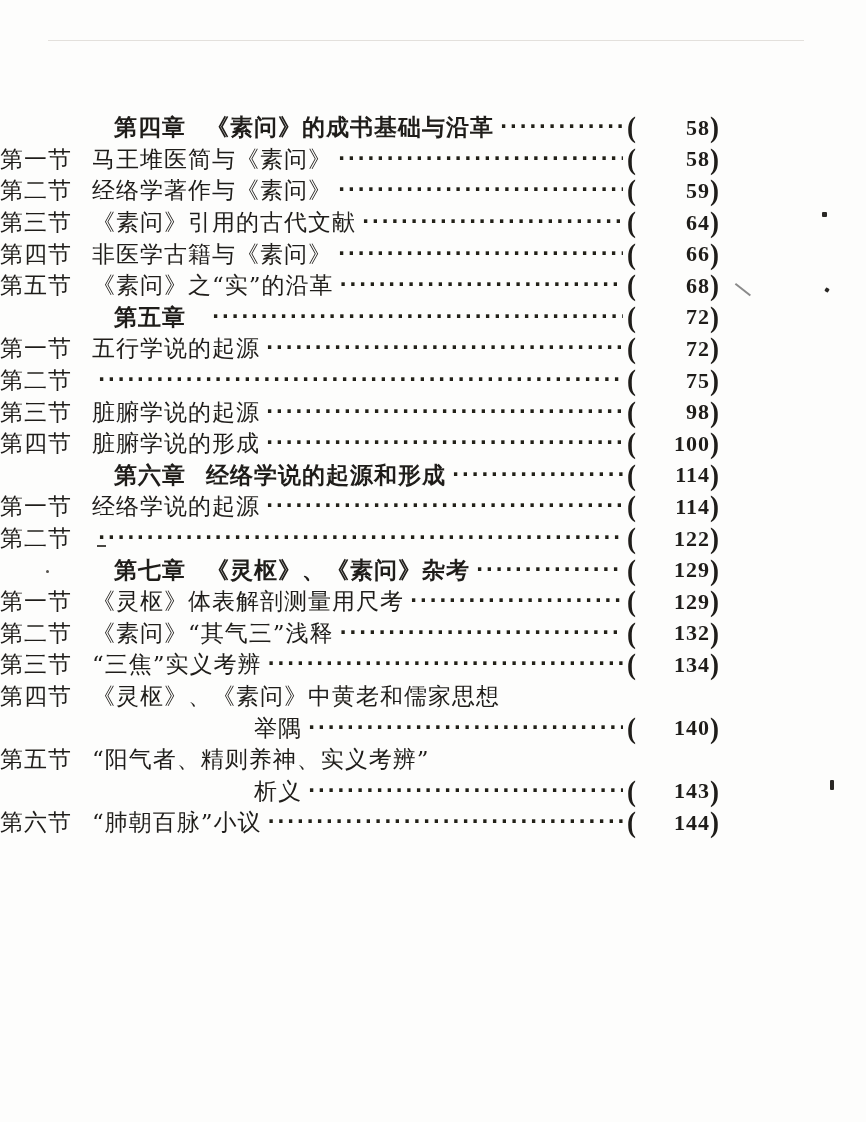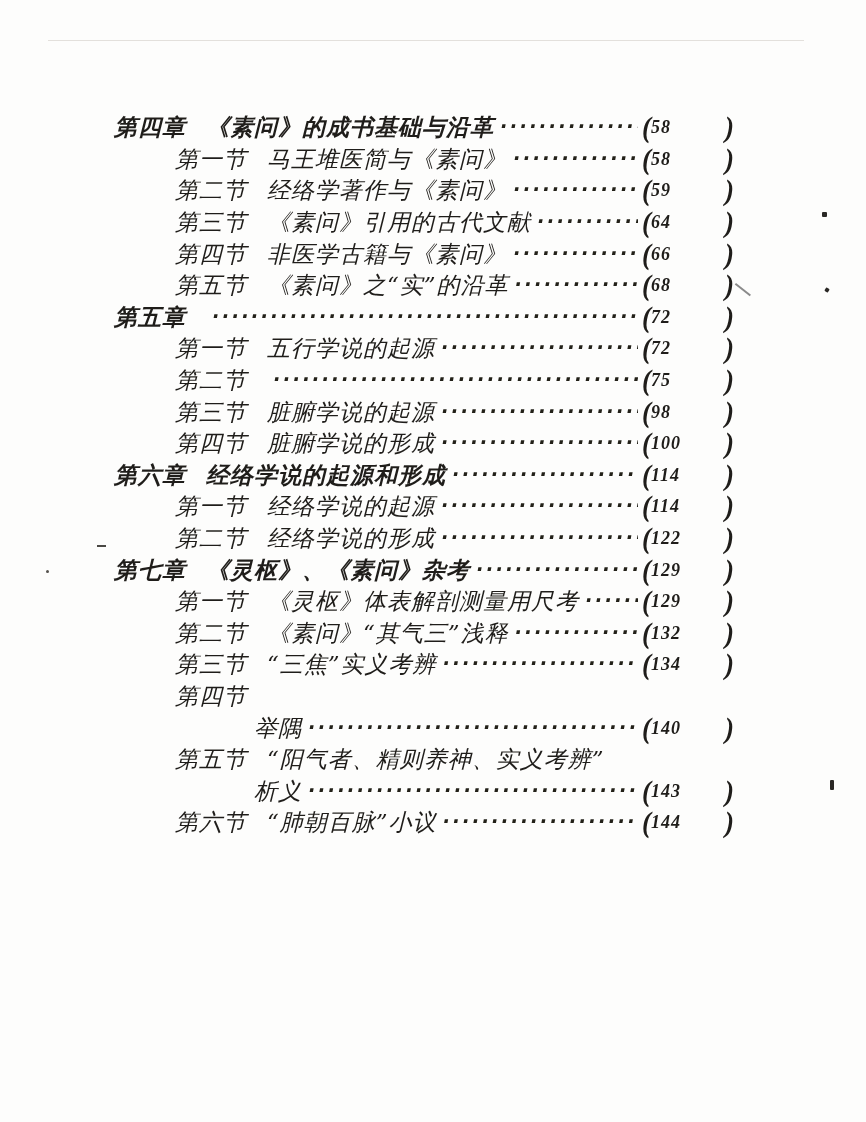--- a/index.html
+++ b/index.html
@@ -27,41 +27,38 @@
     left: 48px;
     width: 756px;
     height: 1px;
     background: rgba(205, 200, 193, 0.55);
   }
   
   .toc {
     position: absolute;
     top: 112px;
     left: 0;
-    right: 0;
-    font-style: italic;
+    right: 15px;
   }
   .toc-line {
     height: 31.6px;
     display: flex;
     align-items: center;
     padding-right: 132px;
     font-size: 23px;
     white-space: nowrap;
   }
   .toc-line.chapter {
     padding-left: 114px;
     font-family: "DejaVu Sans", "Liberation Sans", sans-serif;
     font-weight: 700;
   }
   .toc-line.section {
-    padding-left: 162px;
     font-family: "DejaVu Serif", "Liberation Serif", serif;
     font-weight: 500;
-    margin-left: 13px;
   }
   .toc-line.cont {
     padding-left: 254px;
     font-family: "DejaVu Serif", "Liberation Serif", serif;
     font-weight: 500;
   }
   .label {
     flex: none;
     letter-spacing: 1px;
     margin-right: 20px;
@@ -92,24 +89,24 @@
   }
   .paren {
     font-family: "Liberation Serif", serif;
     font-weight: 700;
     font-size: 27px;
     line-height: 1;
     transform: scaleY(1.08);
   }
   .pnum {
     flex: 1;
-    text-align: left;
+    text-align: right;
     font-family: "Liberation Serif", serif;
     font-weight: 600;
-    font-size: 18px;
+    font-size: 22px;
     letter-spacing: 1px;
   }
   
   .speck {
     position: absolute;
     background: #2a2825;
   }
   .speck.s1 { left: 822px; top: 212px; width: 5px; height: 5px; border-radius: 1px; }
   .speck.s2 { 
     left: 736px; top: 283px; width: 19px; height: 1.6px;
@@ -250,21 +247,20 @@
         <span class="title">经络学说的起源</span>
         <span class="leader">················································································</span>
         <span class="page-ref">
           <span class="paren">(</span>
           <span class="pnum">114</span>
           <span class="paren">)</span>
         </span>
       </div>
       <div class="toc-line section">
         <span class="label">第二节</span>
-        <span class="title">经络学说的形成</span>
         <span class="leader">················································································</span>
         <span class="page-ref">
           <span class="paren">(</span>
           <span class="pnum">122</span>
           <span class="paren">)</span>
         </span>
       </div>
       <div class="toc-line chapter">
         <span class="label">第七章</span>
         <span class="title">《灵枢》、《素问》杂考</span>
@@ -300,20 +296,21 @@
         <span class="title">“三焦”实义考辨</span>
         <span class="leader">················································································</span>
         <span class="page-ref">
           <span class="paren">(</span>
           <span class="pnum">134</span>
           <span class="paren">)</span>
         </span>
       </div>
       <div class="toc-line section">
         <span class="label">第四节</span>
+        <span class="title">《灵枢》、《素问》中黄老和儒家思想</span>
       </div>
       <div class="toc-line cont">
         <span class="title">举隅</span>
         <span class="leader">················································································</span>
         <span class="page-ref">
           <span class="paren">(</span>
           <span class="pnum">140</span>
           <span class="paren">)</span>
         </span>
       </div>

